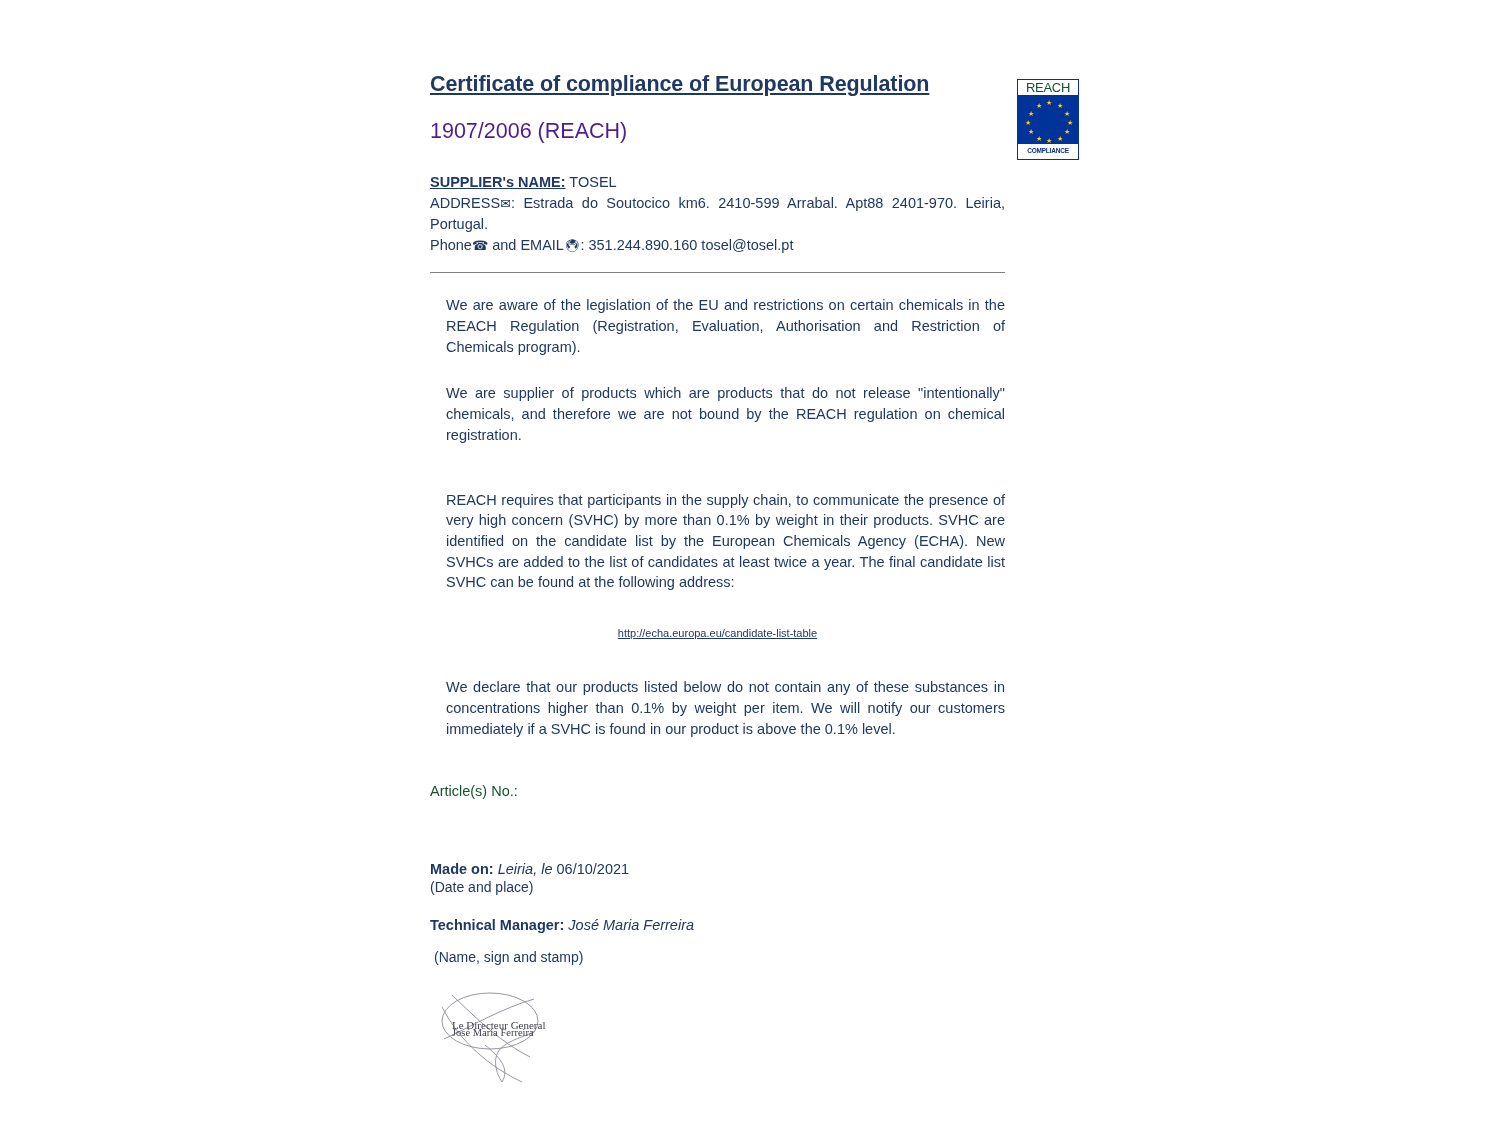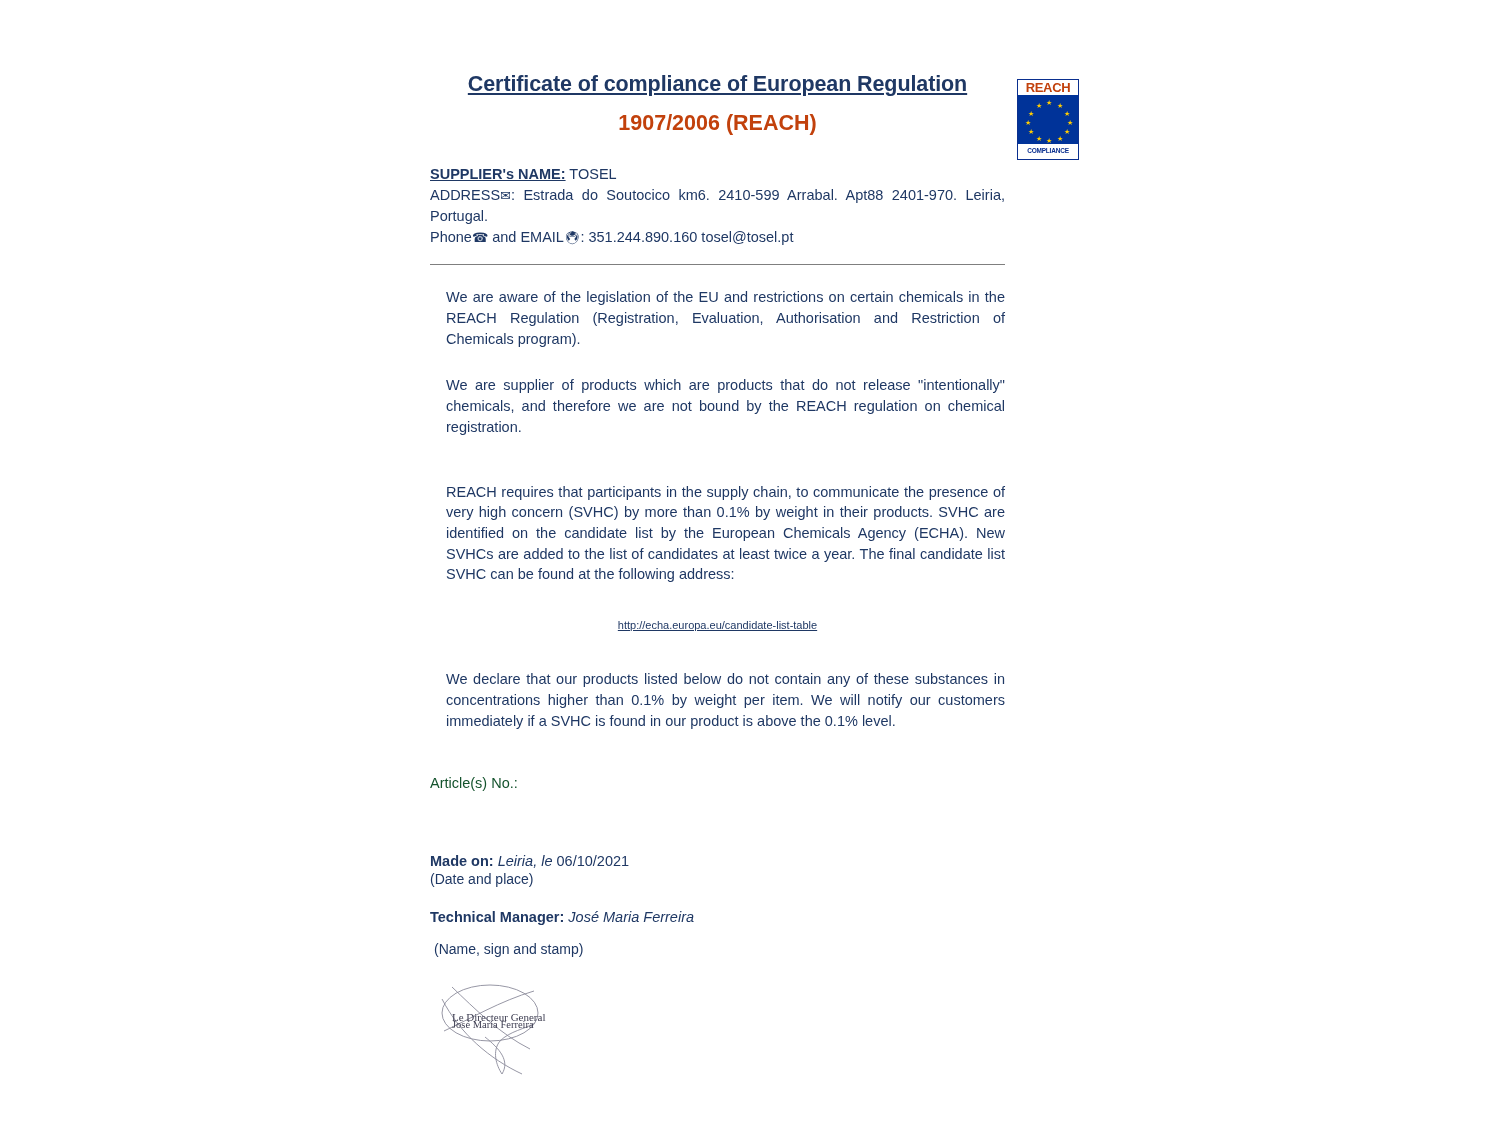--- a/index.html
+++ b/index.html
@@ -25,55 +25,54 @@
   }
 
   .doc {
     position: absolute;
     left: 430px;
     top: 70px;
     width: 575px;
   }
 
   .title-block {
-    text-align: center;
     margin-bottom: 26px;
   }
   .title-line1 {
     font-size: 21.5px;
     font-weight: bold;
     color: #1f3864;
     text-decoration: underline;
     letter-spacing: -0.1px;
     line-height: 1.35;
   }
   .title-line2 {
     font-size: 21.5px;
-    font-weight: bold;
-    color: #c2410c;
+    font-weight: normal;
+    color: #4c1d95;
     line-height: 1.35;
-    margin-top: 10px;
+    margin-top: 18px;
   }
 
   
   .reach-logo {
     position: absolute;
     left: 1017px;
     top: 79px;
     width: 62px;
     height: 81px;
     border: 1px solid #0a2f8f;
     background: #ffffff;
     box-sizing: border-box;
   }
   .reach-logo .reach-word {
     font-family: "Liberation Sans", sans-serif;
-    font-weight: bold;
+    font-weight: normal;
     font-size: 13px;
-    color: #c2410c;
+    color: #14532d;
     text-align: center;
     line-height: 15px;
     height: 15px;
     letter-spacing: -0.3px;
   }
   .reach-logo .flag {
     position: relative;
     margin: 0 auto;
     width: 60px;
     height: 49px;

